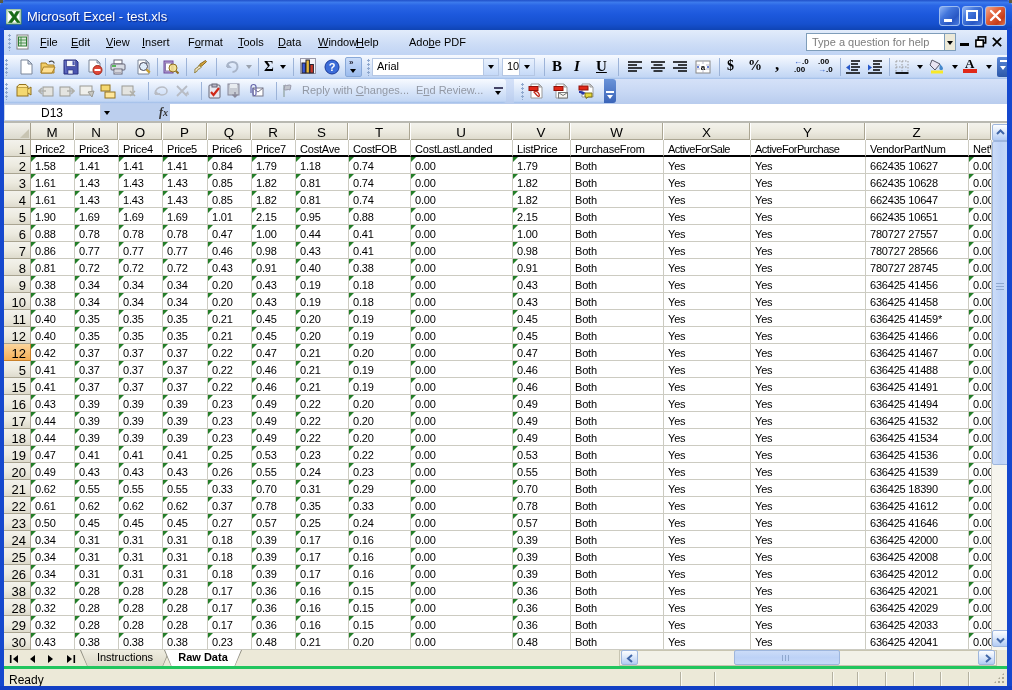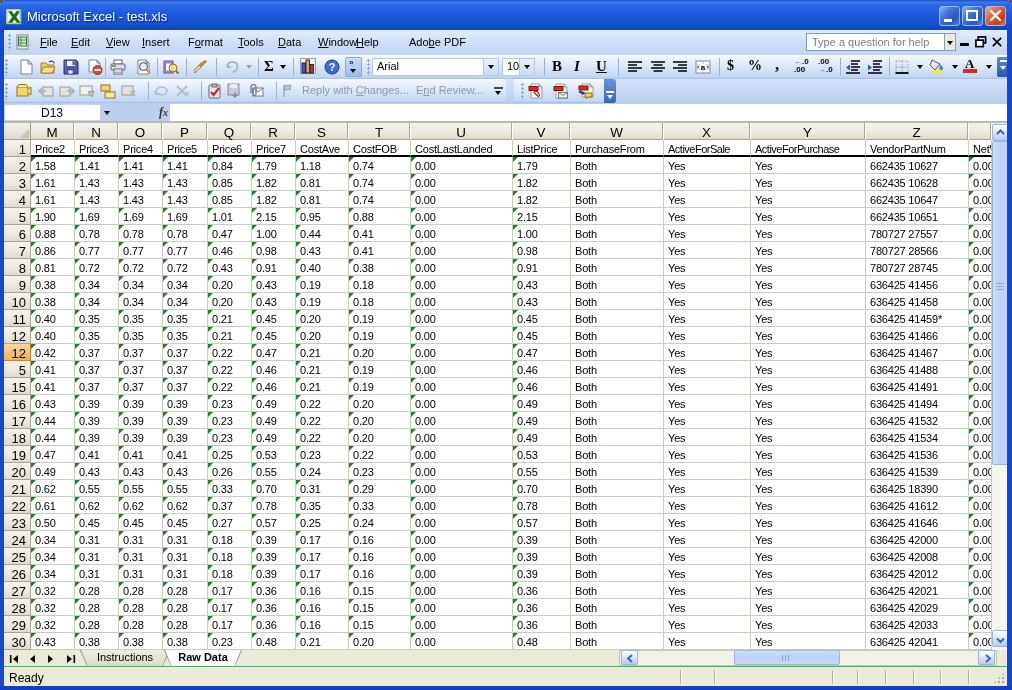--- a/index.html
+++ b/index.html
@@ -51,21 +51,21 @@
 .gr span{letter-spacing:-0.2px;display:block;height:17px;border-right:1px solid #CCCBC1;border-bottom:1px solid #CCCBC1;padding-left:4px;overflow:hidden;position:relative;flex:none}
 .gr.r1 span{border-bottom:2px solid #000}
 .g::before{content:"";position:absolute;left:0;top:0;border-top:5px solid #237E28;border-right:5px solid transparent}
 .x0{width:44px}.x1{width:44px}.x2{width:44px}.x3{width:45px}.x4{width:44px}.x5{width:44px}.x6{width:53px}.x7{width:62px}.x8{width:102px}.x9{width:58px}.x10{width:93px}.x11{width:87px}.x12{width:115px}.x13{width:103px}.x14{width:23px}
 
 #vsb{position:absolute;left:992px;top:123px;width:15px;height:527px;background:#F6F5EE}
 
 #tabrow{position:absolute;left:4px;top:650px;width:1003px;height:16px;background:#ECE9D8}
 .tab{position:absolute;top:0;height:16px;font-size:11px;color:#000}
 
-#status{position:absolute;left:4px;top:666px;width:1003px;height:20px;background:#ECE9D8;border-top:1px solid #22c55e}
+#status{position:absolute;left:4px;top:666px;width:1003px;height:20px;background:#ECE9D8;border-top:3px solid #22c55e}
 #status .txt{position:absolute;left:5px;top:4px;font-size:12px}
 
 .sbtn{position:absolute;background:linear-gradient(180deg,#FDFEFF 0%,#E8F0FC 30%,#CADCF8 70%,#B2CBF4 100%);border:1px solid #9EB6DD;border-radius:2px}
 </style></head>
 <body>
 
 <div id="title">
   <svg class="abs" style="left:6px;top:9px" width="16" height="16" viewBox="0 0 16 16">
     <rect x="0" y="0" width="15" height="15" fill="#fff" stroke="#4E8F4E"></rect>
     <rect x="1" y="1" width="13" height="13" fill="#fff" stroke="#A8CCA8"></rect>
@@ -388,21 +388,21 @@
 <div class="rh" style="top:412px;">17</div>
 <div class="rh" style="top:429px;">18</div>
 <div class="rh" style="top:446px;">19</div>
 <div class="rh" style="top:463px;text-align:right;">20</div>
 <div class="rh" style="top:480px;">21</div>
 <div class="rh" style="top:497px;">22</div>
 <div class="rh" style="top:514px;">23</div>
 <div class="rh" style="top:531px;">24</div>
 <div class="rh" style="top:548px;">25</div>
 <div class="rh" style="top:565px;">26</div>
-<div class="rh" style="top:582px;">27</div>
+<div class="rh" style="top:582px;">38</div>
 <div class="rh" style="top:599px;">28</div>
 <div class="rh" style="top:616px;">29</div>
 <div class="rh" style="top:633px;">30</div>
 <div class="gr r1" style="top:140px">
     <span class="x0">Price2</span>
     <span class="x1">Price3</span>
     <span class="x2">Price4</span>
     <span class="x3">Price5</span>
     <span class="x4">Price6</span>
     <span class="x5">Price7</span>

